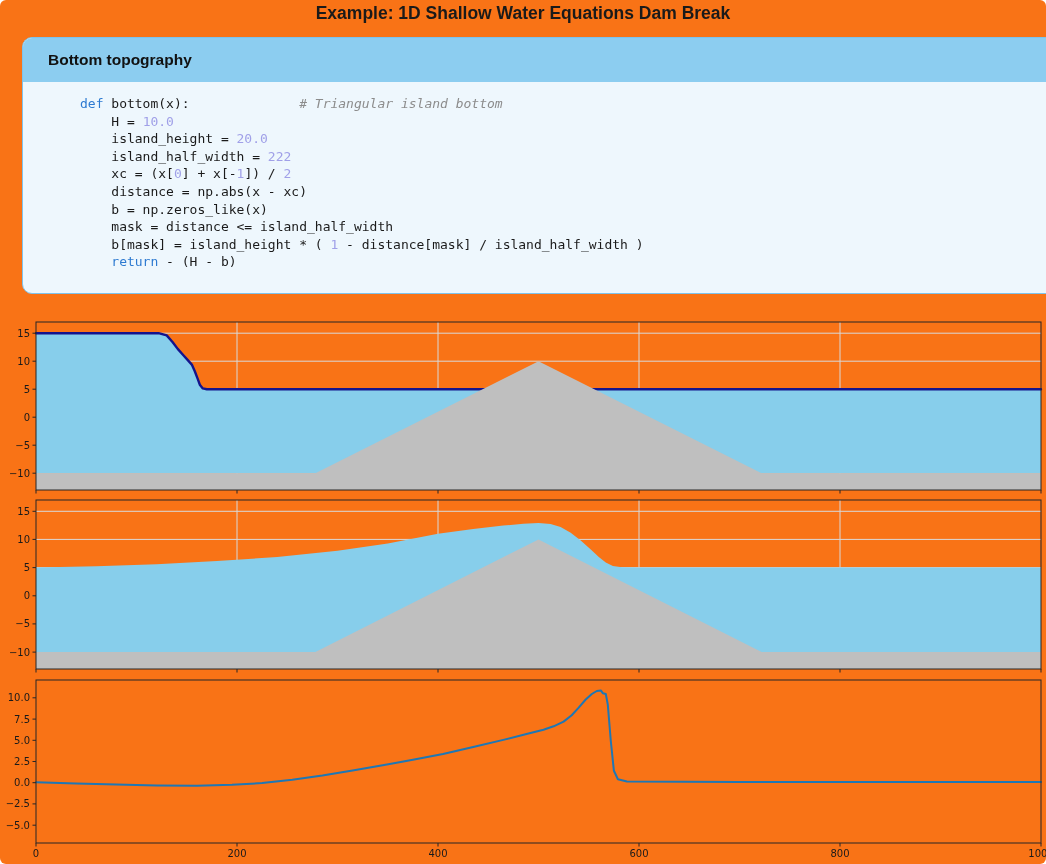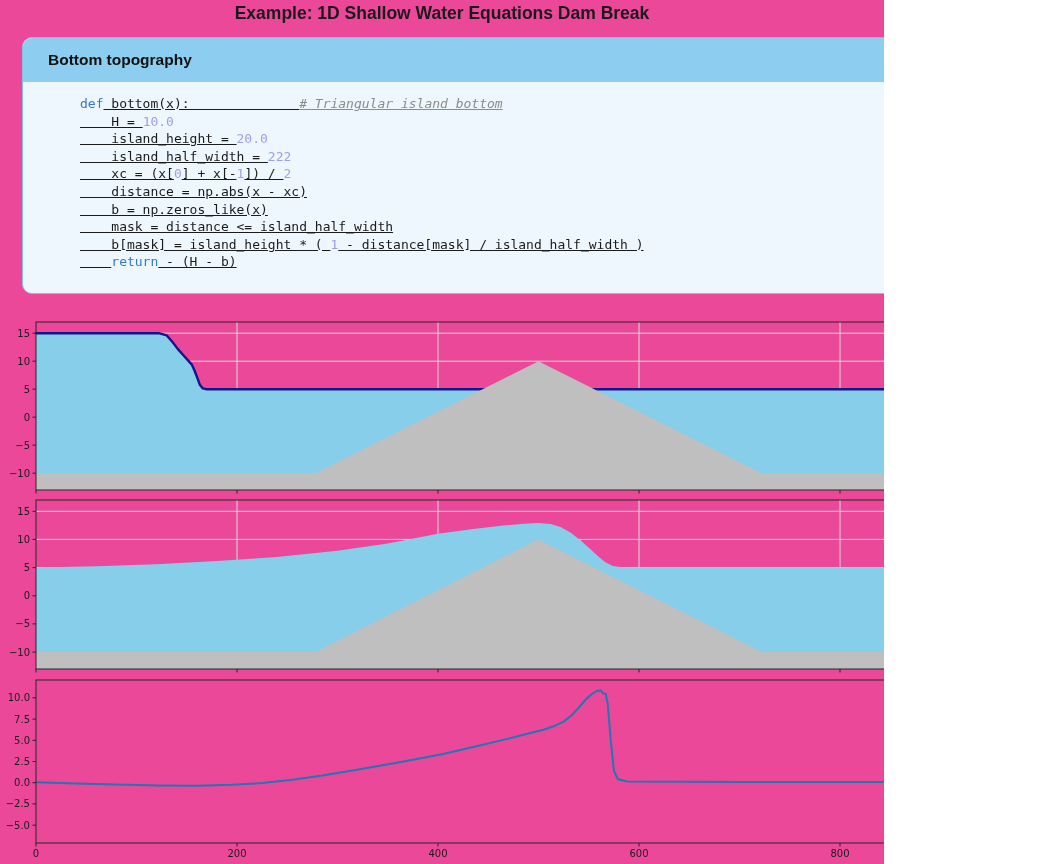--- a/index.html
+++ b/index.html
@@ -1,32 +1,32 @@
 <!DOCTYPE html>
 <html style="--header-bg: #8ccdf0; --body-bg: #eef7fd; --panel-border: #7ec3ec; --kw: #2d7ad1; --num: #a0a0e8; --cm: #8c8c8c;"><head>
 <meta charset="utf-8">
 <style>
   html,body{margin:0;padding:0;background:#fff;}
-  #app{position:relative;width:884px;height:864px;background:#ec4899;overflow:hidden;
-       font-family:"Liberation Sans",sans-serif;}
+  #app{position:relative;width:1046px;height:864px;background:#f97316;overflow:hidden;
+       font-family:"Liberation Sans",sans-serif;border-radius:6px;}
   .page-title{position:absolute;top:3px;left:0;width:100%;text-align:center;
 
        font-size:17.5px;font-weight:bold;color:#1a1a1a;}
   .panel{position:absolute;left:22px;top:37px;width:1036px;height:257px;
        background:var(--body-bg,#eef7fd);border:1.5px solid var(--panel-border,#7ec3ec);
        border-radius:10px;box-sizing:border-box;overflow:hidden;}
   .panel-header{height:44px;line-height:44px;background:var(--header-bg,#8ccdf0);
        padding-left:25px;font-size:15.5px;font-weight:bold;color:#111;}
   .code{margin:0;padding:13px 10px 10px 57px;
        font-family:"DejaVu Sans Mono","Liberation Mono",monospace;
        font-size:13px;line-height:17.6px;color:#1b1b1b;white-space:pre;}
   .tok-kw{color:var(--kw,#2d7ad1);font-weight:normal;}
   .tok-num{color:var(--num,#a0a0e8);}
-  .tok-cm{color:var(--cm,#8c8c8c);font-style:italic;text-decoration:underline;}
-  .tok-pl{color:#1b1b1b;text-decoration:underline;}
+  .tok-cm{color:var(--cm,#8c8c8c);font-style:italic;}
+  .tok-pl{color:#1b1b1b;}
   #charts-svg{position:absolute;left:0;top:0;}
   .tick{font-family:"DejaVu Sans",sans-serif;font-size:10px;fill:#1a1a1a;}
 </style>
 </head>
 <body>
 
 <div id="app">
   <div class="page-title">Example: 1D Shallow Water Equations Dam Break</div>
 
   <section class="panel">

